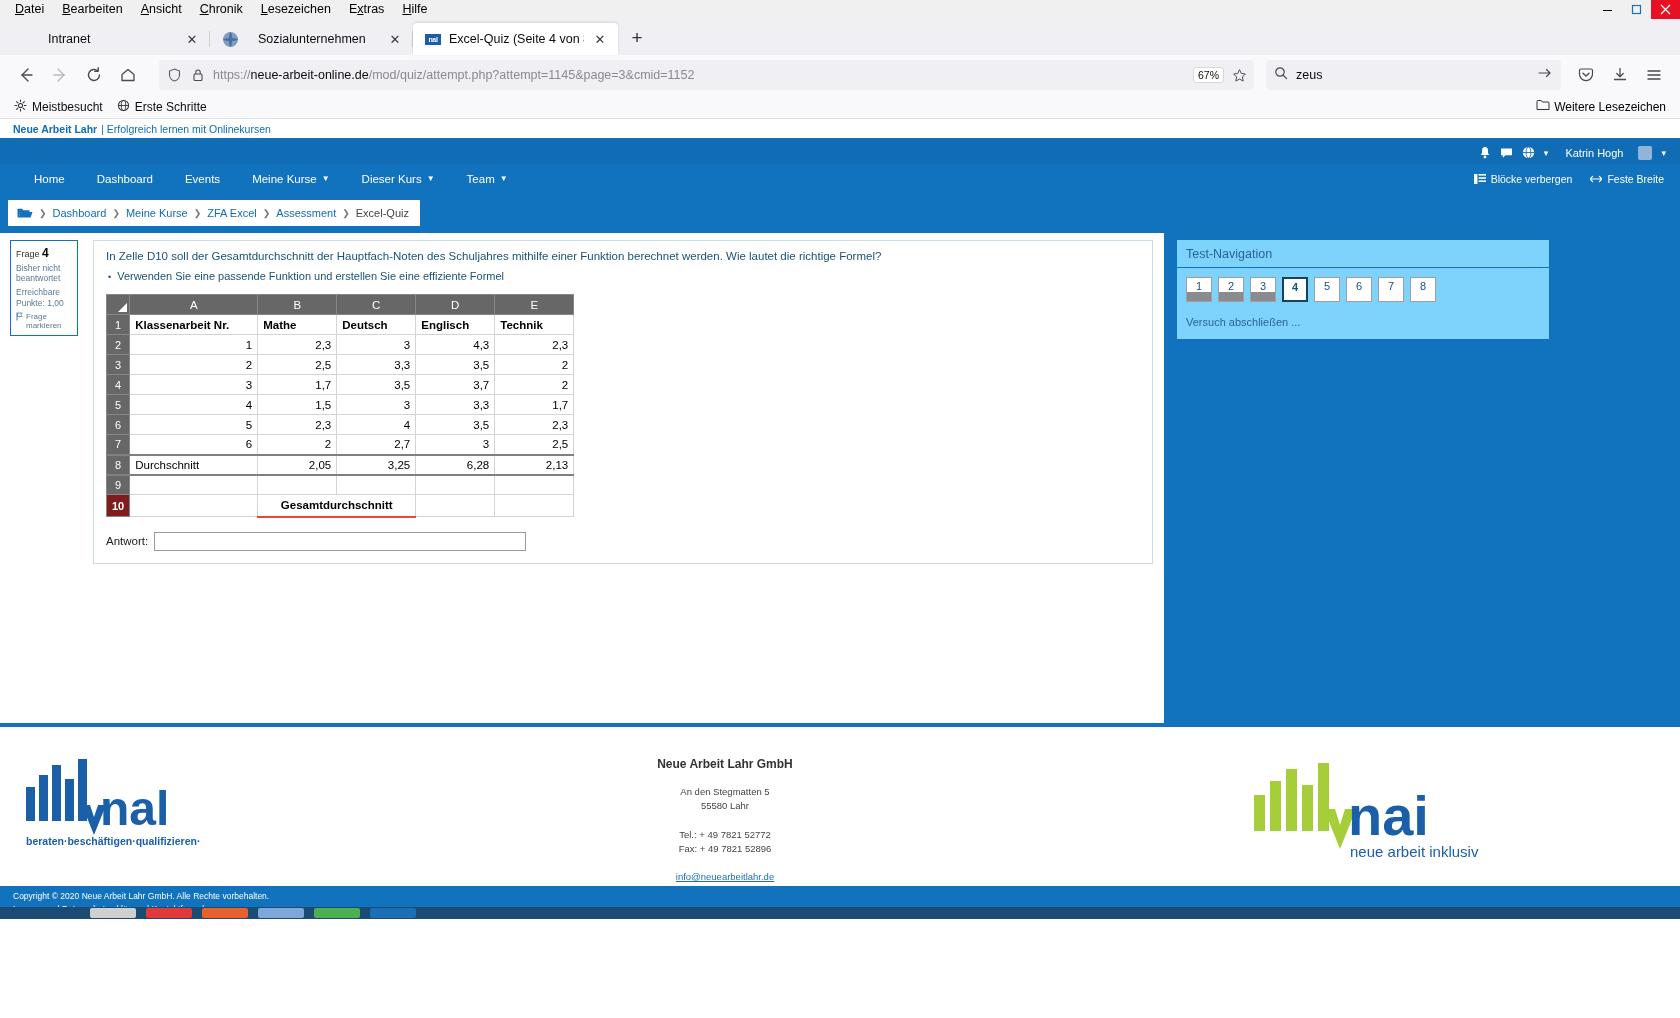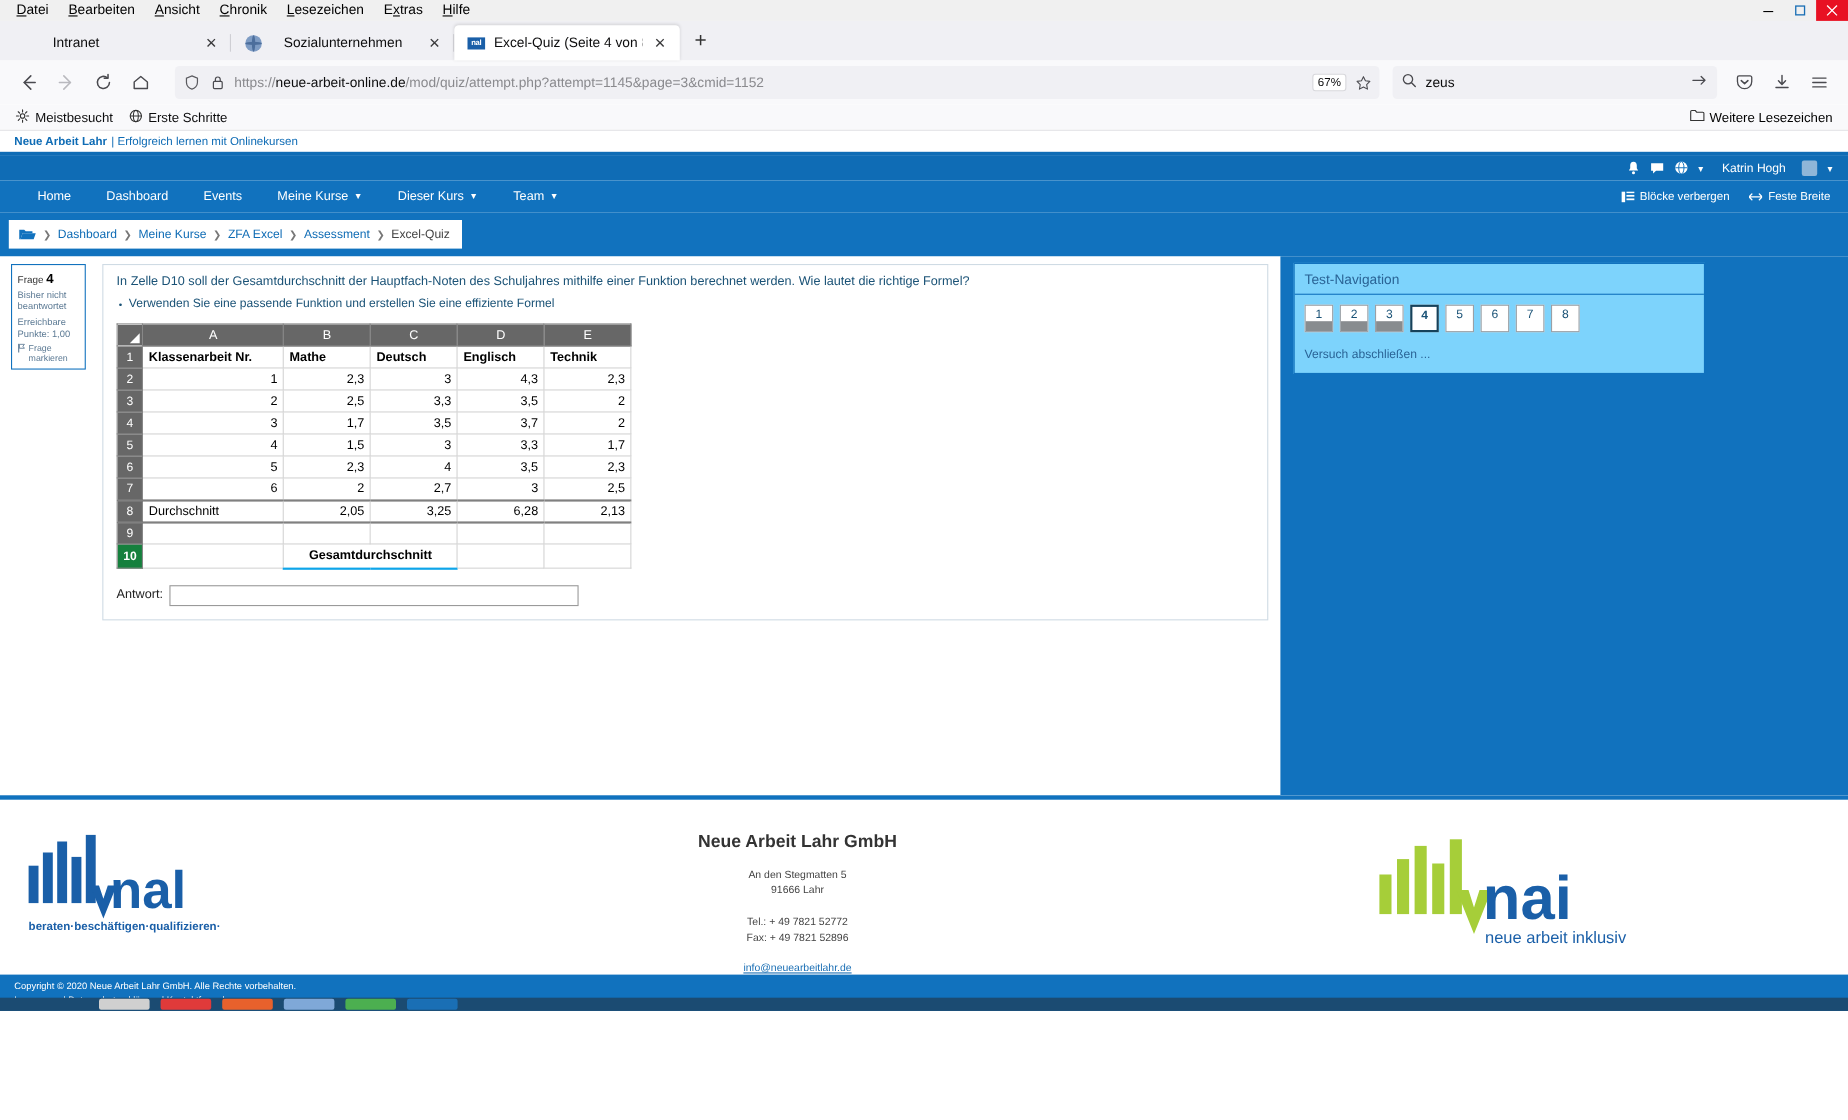--- a/index.html
+++ b/index.html
@@ -127,28 +127,28 @@
   
   .xl { border-collapse:collapse; font-size:11.5px; color:#000; table-layout:fixed; }
   .xl td, .xl th { border:1px solid #d4d4d4; height:20px; padding:0 5px; }
   .xl .corner { width:22px; background:#676767; border:1px solid #878787; position:relative; padding:0; }
   .xl .corner .tri { position:absolute; right:2px; bottom:2px; width:0; height:0;
                      border-left:9px solid transparent; border-bottom:9px solid #fff; }
   .xl .colhead { background:#676767; color:#fff; text-align:center; font-weight:normal;
                  border:1px solid #878787; font-size:11.5px; }
   .xl .rowhead { background:#676767; color:#fff; text-align:center; width:22px;
                  border:1px solid #878787; font-size:11px; }
-  .xl .rowhead.sel { background:#15803d; color:#fff; font-weight:bold; }
+  .xl .rowhead.sel { background:#7f1d1d; color:#fff; font-weight:bold; }
   .xl .c-a { width:128px; }
   .xl .c-b, .xl .c-c, .xl .c-d, .xl .c-e { width:79px; }
   .xl .num { text-align:right; }
   .xl .hdr-cell { font-weight:bold; }
   .xl .sum-row td { border-top:2px solid #808080; border-bottom:2px solid #808080; }
   .xl .r10 td { height:22px; }
-  .xl .gesamt { font-weight:bold; text-align:center; border-bottom:2px solid #0ea5e9; }
+  .xl .gesamt { font-weight:bold; text-align:center; border-bottom:2px solid #ef4444; }
   .xl .blank { background:#fff; }
 
   .answer-row { display:flex; align-items:center; gap:6px; margin-top:14px; }
   .answer-row .lbl { font-size:11.5px; color:#222; }
   .answer-input { width:372px; height:19px; border:1px solid #9a9a9a; background:#fff; }
 
   .btnrow { position:absolute; left:18px; right:20px; top:500px; height:26px; }
   .mbtn { background:#1172be; color:#fff; font-size:11.5px; border:none; border-radius:3px;
           padding:6px 12px; line-height:12px; cursor:pointer; }
   .mbtn.right { position:absolute; right:385px; }
@@ -175,21 +175,21 @@
              font-size:11px; color:#1a5276; text-align:center; line-height:14px; padding-top:1px; }
   .tn-cell .bar { position:absolute; left:0; right:0; bottom:0; height:9px; background:#888c8f; }
   .tn-cell.current { border:2px solid #16425b; font-weight:bold; }
   .tn-finish { font-size:11px; color:#2a6496; margin-top:14px; }
 
   
   .footer { width:1680px; height:196px; background:#fff; border-top:4px solid #1172be; position:relative; }
   .foot-inner { display:flex; align-items:flex-start; height:180px; }
   .logo-nal { margin-left:22px; margin-top:26px; }
   .foot-mid { flex:1; text-align:center; padding-top:30px; }
-  .foot-mid .f-company { font-size:16px; font-weight:bold; color:#333; margin-bottom:14px; }
+  .foot-mid .f-company { font-size:12px; font-weight:bold; color:#333; margin-bottom:14px; }
   .foot-mid .f-line { font-size:9.5px; color:#444; line-height:1.5; }
   .foot-mid .f-link { font-size:9.5px; color:#1a6fb5; text-decoration:underline; display:block; line-height:1.5; }
   .logo-nai { margin-right:180px; margin-top:32px; }
 
   .copyright { position:absolute; left:0; bottom:0; width:1680px; height:33px; background:#1172be;
                color:#fff; font-size:8.5px; padding:4px 0 0 13px; line-height:1.5; }
   .copyright a { color:#fff; text-decoration:underline; }
 
   .taskbar { position:absolute; left:0; bottom:0; width:1680px; height:12px; background:#1b4b72;
              display:flex; align-items:center; gap:10px; padding-left:90px; }
@@ -640,21 +640,21 @@
             <path d="M60 52 L72 82 L84 52 L76 52 L72 64 L68 52 Z"></path>
           </g>
           <text x="78" y="72" font-family="Liberation Sans, sans-serif" font-size="48" font-weight="bold" fill="#1a5fa8">nal</text>
           <text x="4" y="92" font-family="Liberation Sans, sans-serif" font-size="10.5" font-weight="bold" fill="#1a5fa8">beraten·beschäftigen·qualifizieren·vermitteln</text>
         </svg>
       </div>
 
       <div class="foot-mid">
         <div class="f-company">Neue Arbeit Lahr GmbH</div>
         <div class="f-line">An den Stegmatten 5</div>
-        <div class="f-line">91666 Lahr</div>
+        <div class="f-line">55580 Lahr</div>
         <div class="f-line" style="margin-top:14px">Tel.: + 49 7821 52772</div>
         <div class="f-line">Fax: + 49 7821 52896</div>
         <a class="f-link" style="margin-top:14px">info@neuearbeitlahr.de</a>
         <a class="f-link">www.neuearbeitlahr.de</a>
       </div>
 
       <div class="logo-nai">
         <svg width="250" height="105" viewBox="0 0 250 105">
           <g fill="#a6ce39">
             <rect x="4" y="36" width="11" height="36"></rect>

